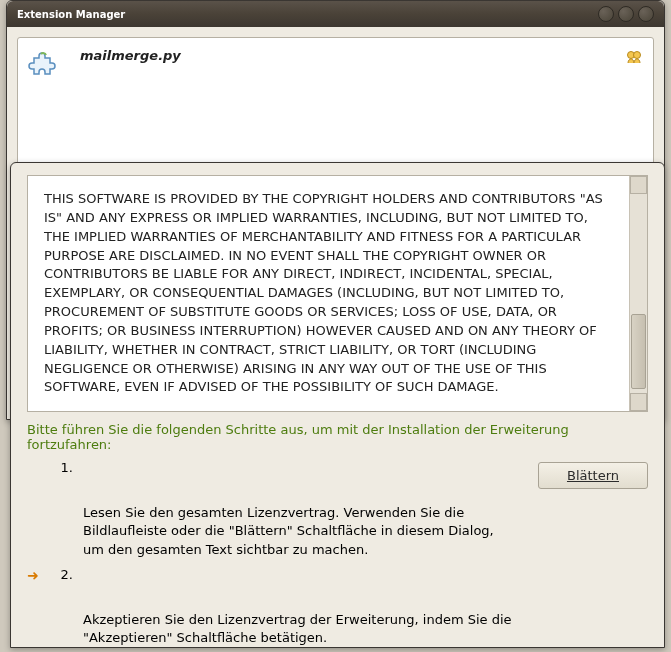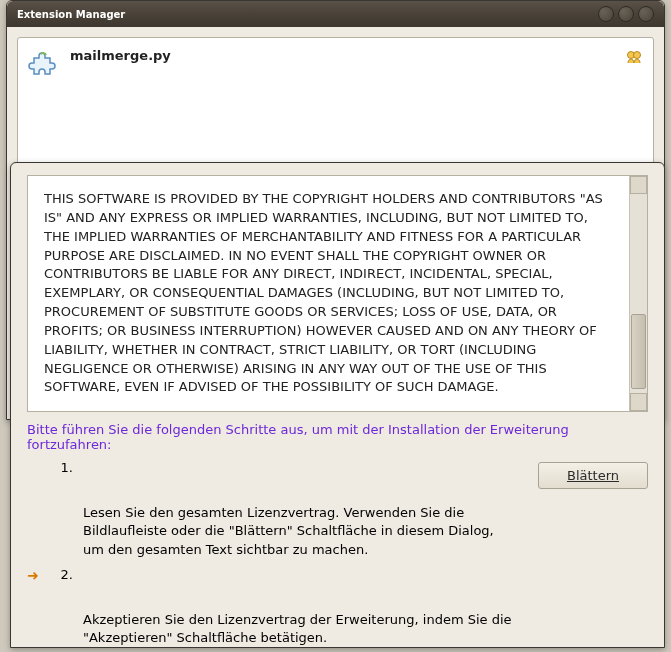--- a/index.html
+++ b/index.html
@@ -56,22 +56,23 @@
   .ext-list {
     background: #fff;
     border: 1px solid #b6b0a3;
     border-radius: 3px;
     height: 130px;
     padding: 6px;
   }
   .ext-item {
     display: flex;
     align-items: flex-start;
-    gap: 10px;
+    gap: 20px;
     padding: 4px;
+    font-style: italic;
   }
   .puzzle-icon {
     width: 32px; height: 32px;
     flex-shrink: 0;
   }
   .ext-name { font-weight: bold; font-size: 13px; color: #222; }
   .lock-icon {
     margin-left: auto;
     width: 18px; height: 18px;
     flex-shrink:0;
@@ -112,21 +113,21 @@
   .sb-thumb {
     position:absolute; left:1px; right:1px;
     top: 60%; height: 38%;
     background: linear-gradient(to right,#d8d2c4,#c6bfb0);
     border:1px solid #a8a294;
     border-radius:2px;
   }
   .instr {
     margin-top: 10px;
     font-size: 13px;
-    color: #6d28d9;
+    color: #4d7c0f;
   }
   .steps-row {
     display: flex;
     margin-top: 8px;
     align-items: flex-start;
   }
   .steps-list {
     flex: 1;
   }
   .step {

